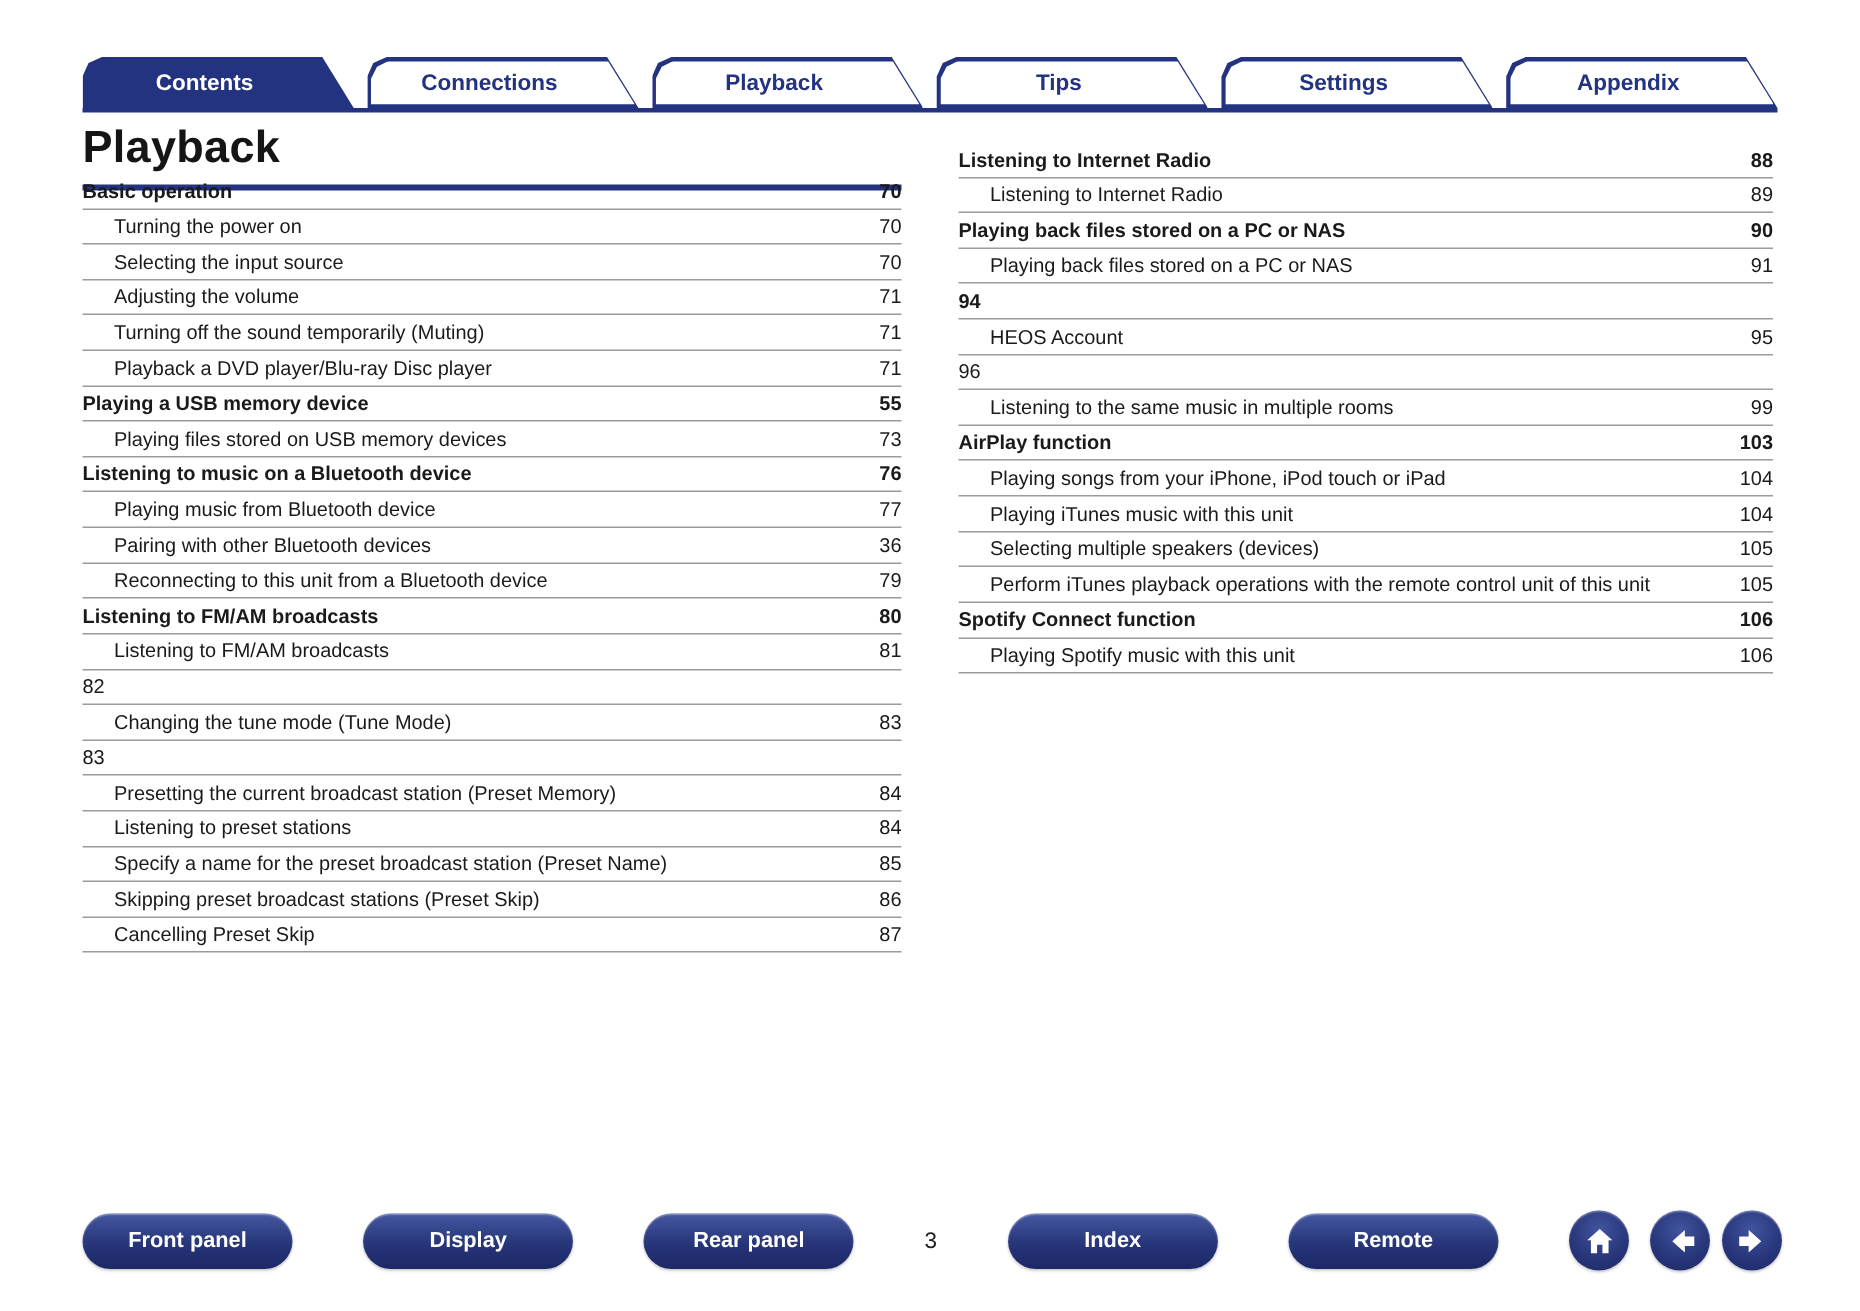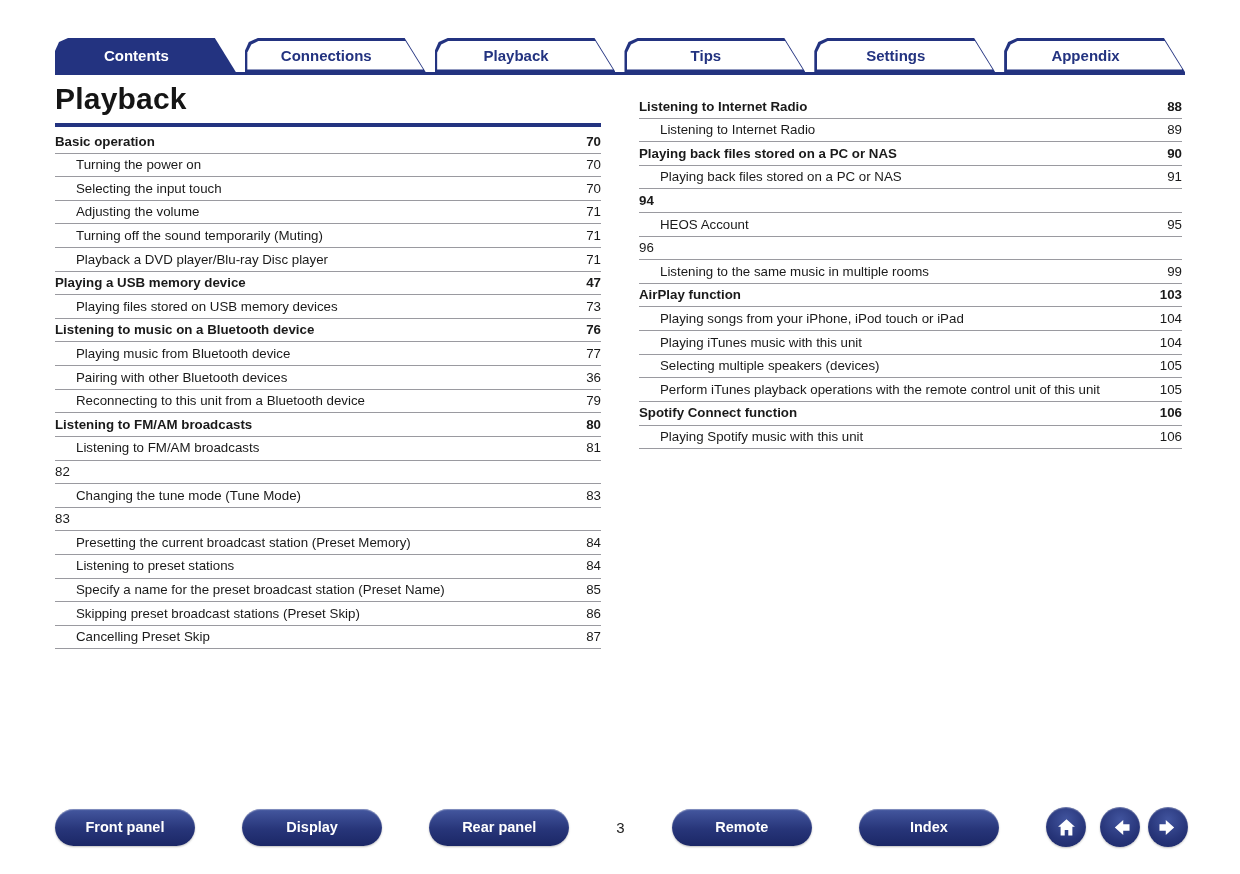--- a/index.html
+++ b/index.html
@@ -31,21 +31,21 @@
 
   
   .page-title {
     position:absolute; left:55px; top:82px; margin:0;
     font-size:30px; font-weight:bold; color:#151515; letter-spacing:.2px;
   }
   .title-rule { position:absolute; left:55px; top:123px; width:546px; height:4px; background:var(--accent); }
 
   
   .toc-col { position:absolute; width:546px; }
-  .toc-col.left  { left:55px;  top:130px; }
+  .toc-col.left  { left:55px;  top:116px; }
   .toc-col.right { left:639px; top:95px; width:543px; }
   .toc-row {
     display:flex; justify-content:space-between; align-items:center; gap:14px;
     border-bottom:1px solid var(--rule);
     padding:3.5px 0 2.5px; font-size:13.3px; line-height:1.25; cursor:pointer;
   }
   .toc-section { font-weight:bold; }
   .toc-item .lbl { padding-left:21px; }
   .lbl { flex:1 1 auto; }
   .pg { flex:0 0 auto; }
@@ -115,38 +115,38 @@
   <div class="toc-col left" id="toc-left">
       <div class="toc-row toc-section">
         <span class="lbl">Basic operation</span>
         <span class="pg">70</span>
       </div>
       <div class="toc-row toc-item">
         <span class="lbl">Turning the power on</span>
         <span class="pg">70</span>
       </div>
       <div class="toc-row toc-item">
-        <span class="lbl">Selecting the input touch</span>
+        <span class="lbl">Selecting the input source</span>
         <span class="pg">70</span>
       </div>
       <div class="toc-row toc-item">
         <span class="lbl">Adjusting the volume</span>
         <span class="pg">71</span>
       </div>
       <div class="toc-row toc-item">
         <span class="lbl">Turning off the sound temporarily (Muting)</span>
         <span class="pg">71</span>
       </div>
       <div class="toc-row toc-item">
         <span class="lbl">Playback a DVD player/Blu-ray Disc player</span>
         <span class="pg">71</span>
       </div>
       <div class="toc-row toc-section">
         <span class="lbl">Playing a USB memory device</span>
-        <span class="pg">47</span>
+        <span class="pg">55</span>
       </div>
       <div class="toc-row toc-item">
         <span class="lbl">Playing files stored on USB memory devices</span>
         <span class="pg">73</span>
       </div>
       <div class="toc-row toc-section">
         <span class="lbl">Listening to music on a Bluetooth device</span>
         <span class="pg">76</span>
       </div>
       <div class="toc-row toc-item">
@@ -259,22 +259,22 @@
         <span class="lbl">Playing Spotify music with this unit</span>
         <span class="pg">106</span>
       </div>
     </div>
 
   <div class="footer" id="footer">
       <button class="pill">Front panel</button>
       <button class="pill">Display</button>
       <button class="pill">Rear panel</button>
       <span class="page-num">3</span>
+      <button class="pill">Index</button>
       <button class="pill">Remote</button>
-      <button class="pill">Index</button>
       <div class="nav-icons">
         <button class="circle">
           <svg viewBox="0 0 20 20" width="21" height="21">
             <path fill="#ffffff" d="M10 2.2 L18 9.4 H15.6 V17.6 H11.7 V12.3 H8.3 V17.6 H4.4 V9.4 H2 Z"></path>
           </svg>
         </button>
         <button class="circle">
           <svg viewBox="0 0 20 20" width="21" height="21">
             <path fill="#ffffff" d="M12.6 2.8 L4.6 10 L12.6 17.2 V13 H18.6 V7 H12.6 Z"></path>
           </svg>

